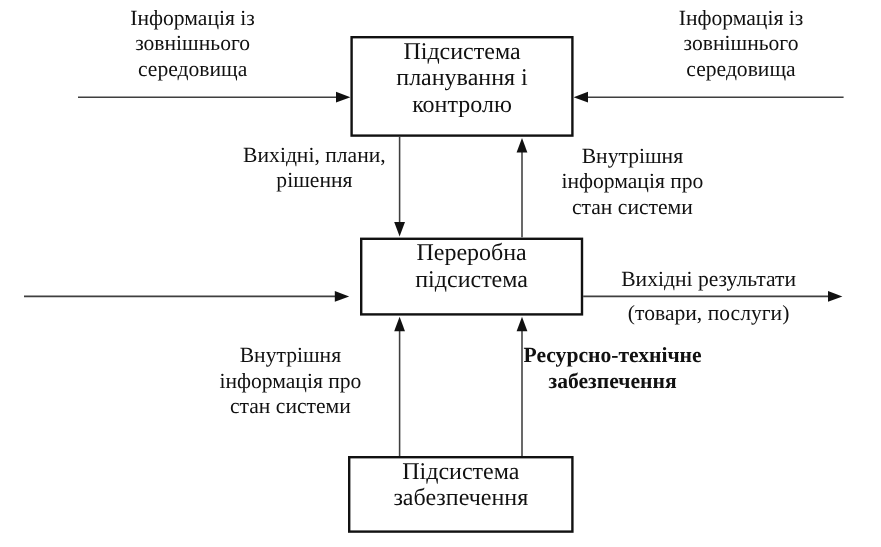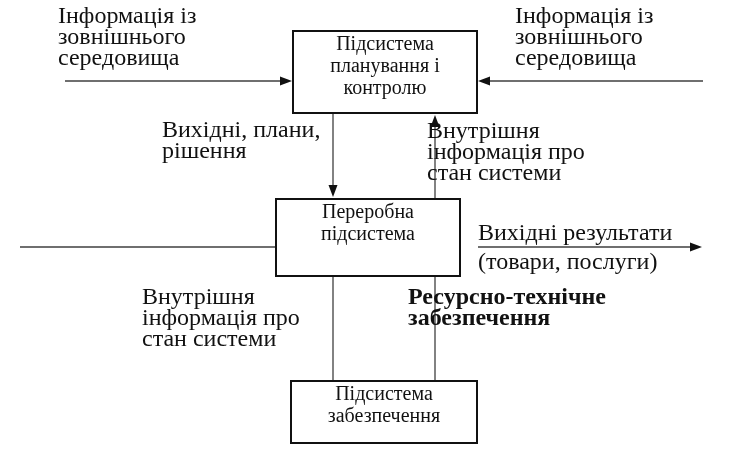--- a/index.html
+++ b/index.html
@@ -18,26 +18,26 @@
   .box {
     position: absolute;
     border: 2px solid var(--box-border, #111111);
     background: #ffffff;
     display: flex; justify-content: center;
     text-align: center;
     font-size: 20px; line-height: 22px;
     white-space: pre-line;
   }
   .box-planning  { left: 292px; top: 30px;  width: 186px; height: 84px; }
-  .box-processing{ left: 275px; top: 198px; width: 186px; height: 79px; }
+  .box-processing{ left: 300px; top: 198px; width: 186px; height: 65px; }
   .box-support   { left: 290px; top: 380px; width: 188px; height: 64px; }
   .lbl {
     position: absolute;
-    text-align: left;
-    font-size: 24px; line-height: 21px;
+    text-align: center;
+    font-size: 18px; line-height: 21px;
     white-space: pre-line;
   }
   .lbl-info-left       { left: 58px;  top: 5px;   width: 205px; }
   .lbl-info-right      { left: 515px; top: 5px;   width: 205px; }
   .lbl-orders          { left: 162px; top: 119px; width: 200px; }
   .lbl-internal-top    { left: 427px; top: 120px; width: 200px; }
   .lbl-input           { left: 33px;  top: 196px; width: 234px; line-height: 22px; }
   .lbl-output          { left: 478px; top: 218px; width: 225px; line-height: 29px; }
   .lbl-internal-bottom { left: 142px; top: 286px; width: 200px; }
   .lbl-resource        { left: 408px; top: 286px; width: 205px; font-weight: bold; }

